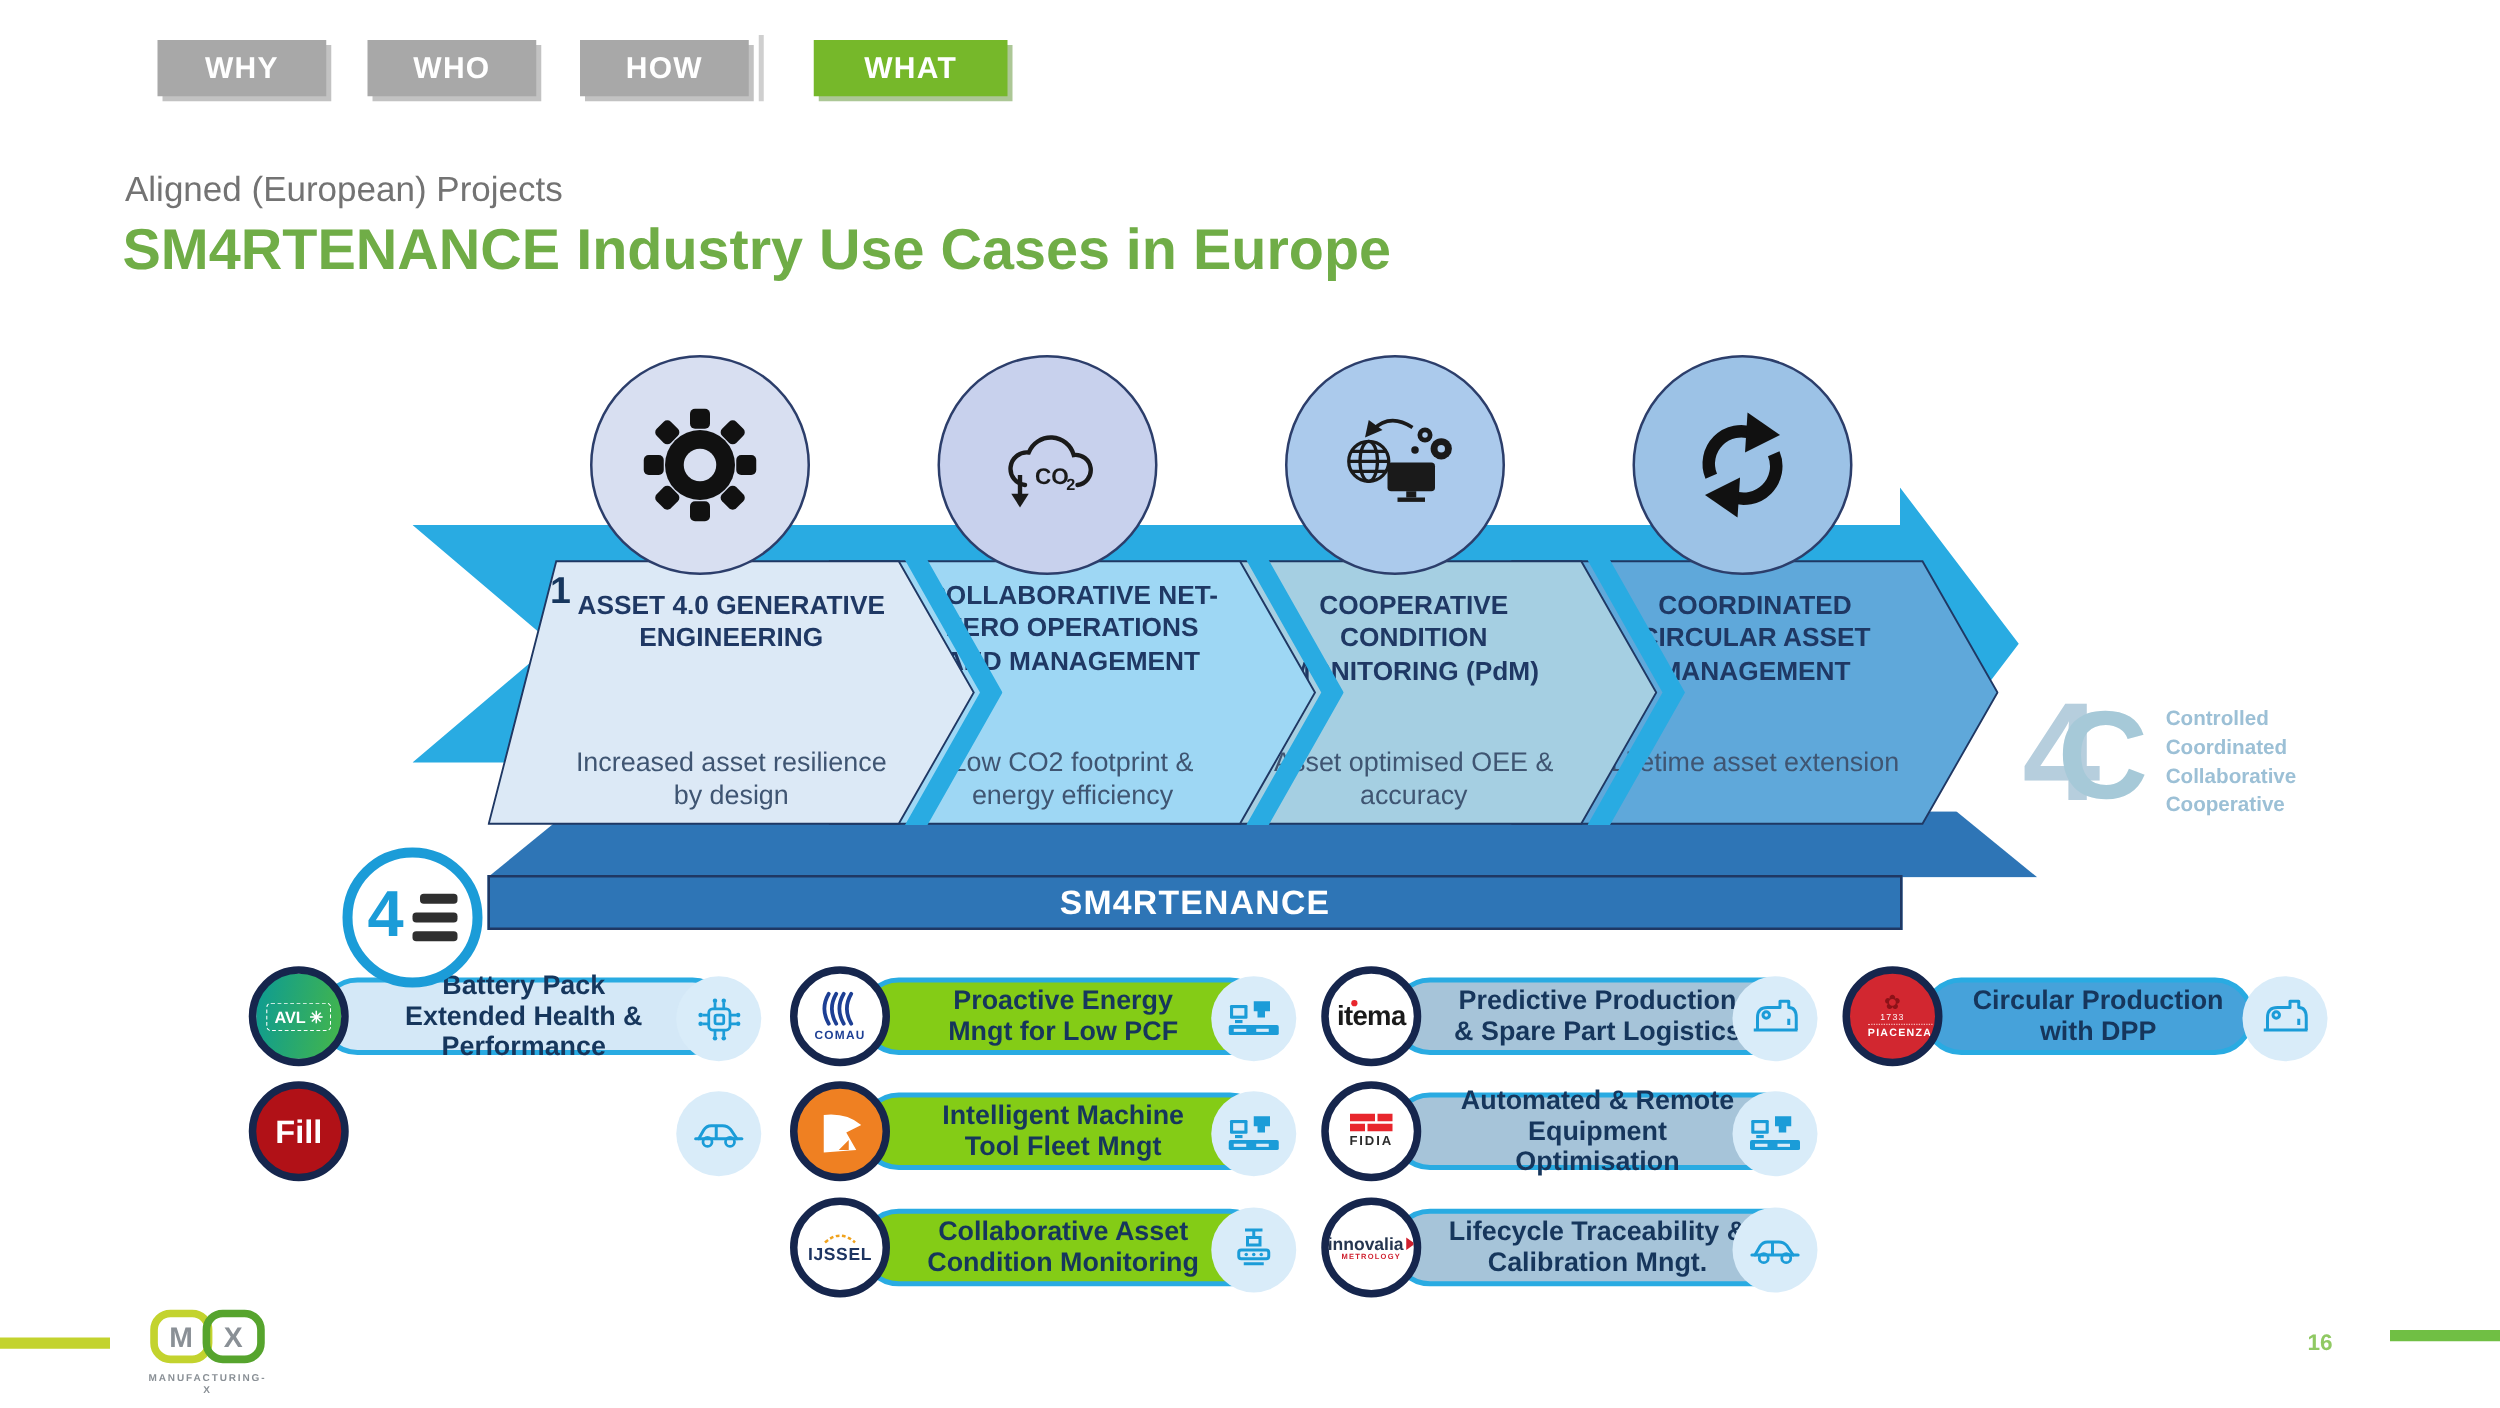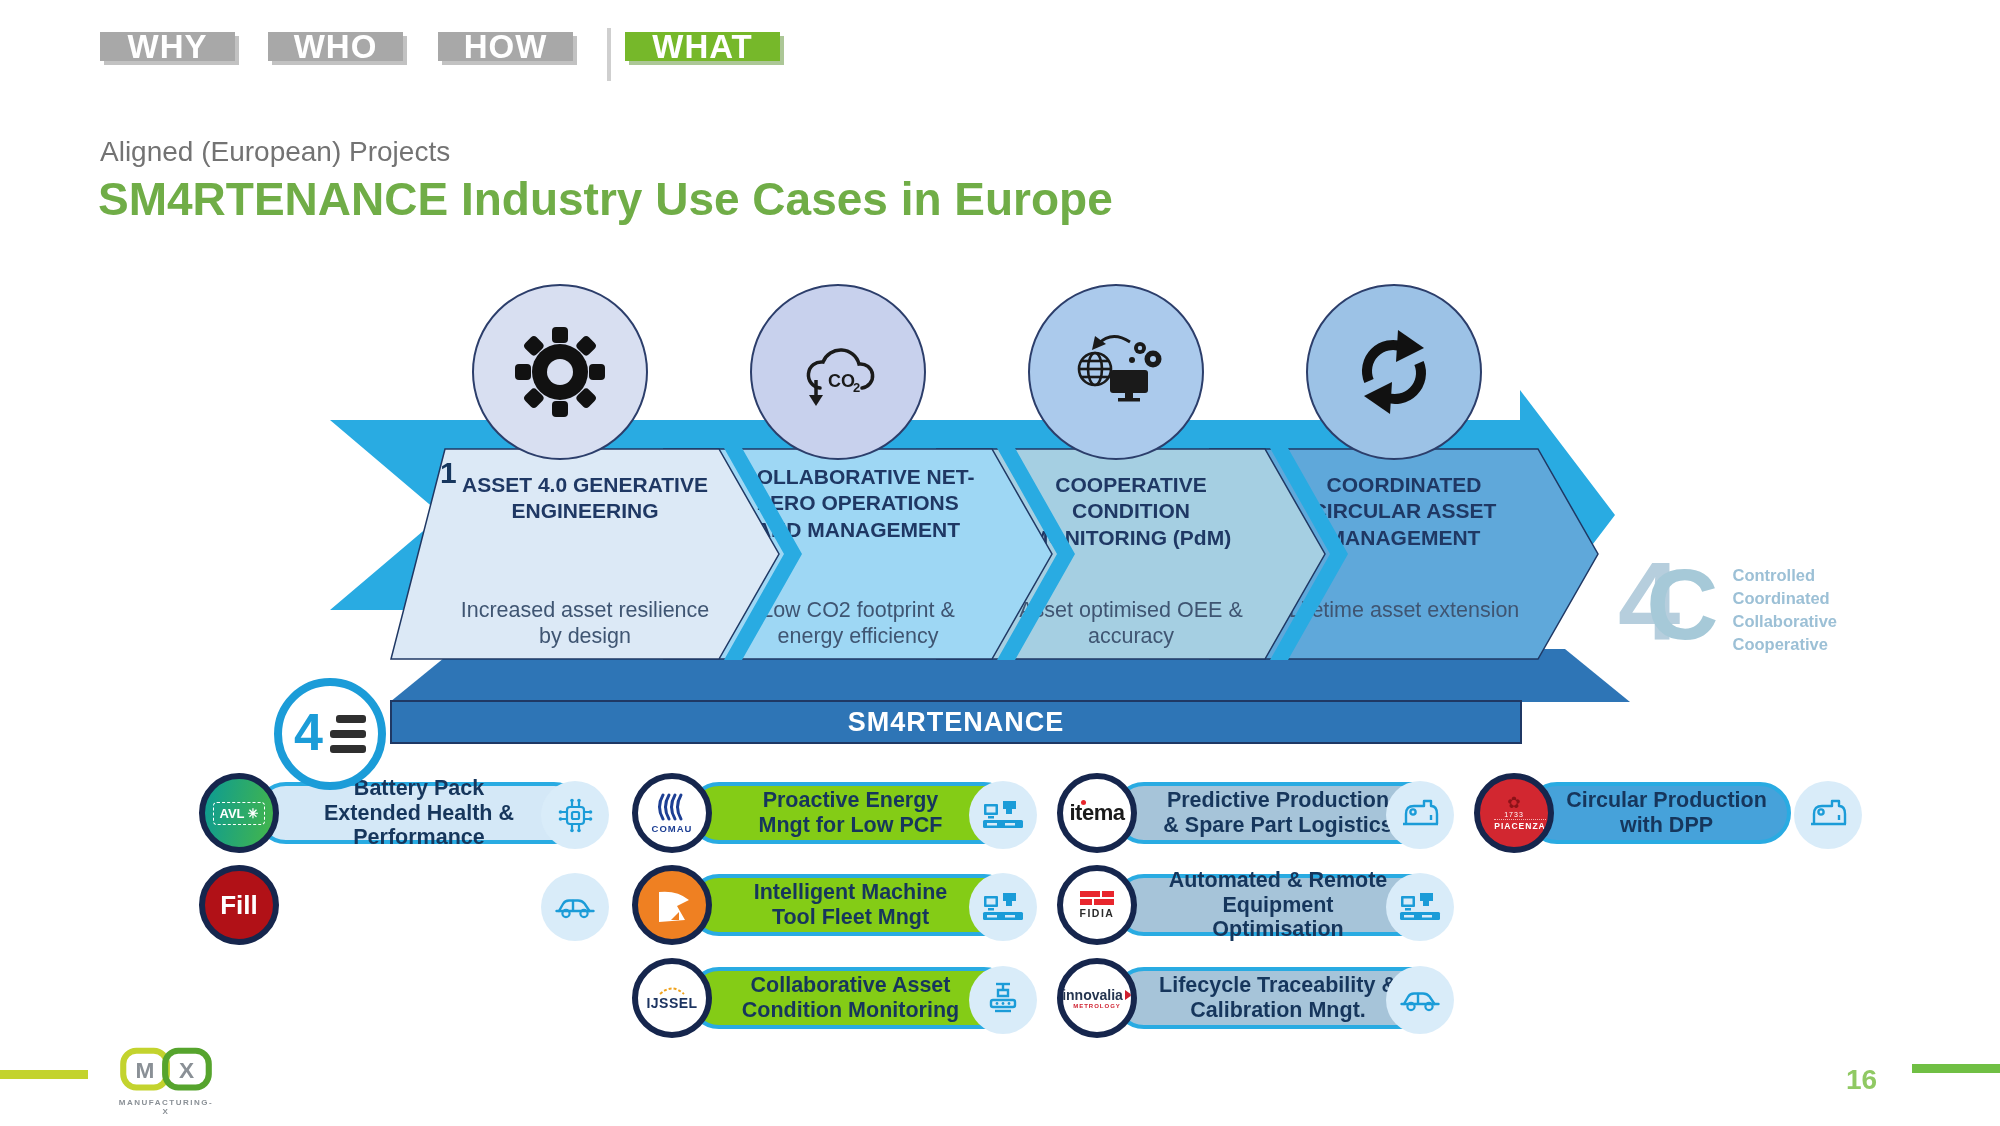--- a/index.html
+++ b/index.html
@@ -1,21 +1,21 @@
 <!DOCTYPE html>
 <html><head>
 <meta charset="utf-8">
 <style>
   html,body{margin:0;padding:0;background:#fff;}
   .slide{position:relative;width:2000px;height:1126px;background:#fff;overflow:hidden;
          font-family:"Liberation Sans",sans-serif;}
   
-  .tab{position:absolute;top:32px;height:29px;display:flex;align-items:center;justify-content:center;
-       background:#a8a8a8;color:#fff;font-size:33px;font-weight:bold;letter-spacing:1px;
-       box-shadow:4px 4px 0 rgba(120,120,120,.45);}
+  .tab{position:absolute;top:32px;height:45px;display:flex;align-items:center;justify-content:center;
+       background:#a8a8a8;color:#fff;font-size:24px;font-weight:bold;letter-spacing:1px;
+       box-shadow:4px 4px 0 rgba(120,120,120,.45);margin-left:26px;}
   .tab.active{background:#76b82a;box-shadow:4px 4px 0 rgba(90,143,46,.5);}
   .tab-divider{position:absolute;top:28px;left:607px;width:4px;height:53px;background:#cfcfcf;}
   
   .subtitle{position:absolute;left:100px;top:136px;font-size:28px;color:#737373;}
   .title{position:absolute;left:98px;top:172px;font-size:46px;font-weight:bold;color:#70ad47;}
   
   .band{position:absolute;left:330px;top:390px;z-index:1;}
   .platform{position:absolute;left:390px;top:649px;width:1240px;height:53px;background:#2e75b6;z-index:2;
             clip-path:polygon(65px 0,1175px 0,1240px 53px,0 53px);}
   .banner{position:absolute;left:390px;top:700px;width:1132px;height:44px;background:#2e75b6;
@@ -80,21 +80,21 @@
   .ijssel-txt{font-size:14px;font-weight:bold;color:#1d3461;letter-spacing:.5px;}
   .innov-txt{font-size:14px;font-weight:bold;color:#25354f;display:flex;align-items:center;gap:2px;}
   .innov-arrow{width:0;height:0;border-left:7px solid #cf1f2e;border-top:5px solid transparent;border-bottom:5px solid transparent;display:inline-block;}
   .innov-sub{font-size:6px;font-weight:bold;color:#cf1f2e;letter-spacing:1px;}
   
   .fline-left{position:absolute;left:0;top:1070px;width:88px;height:9px;background:#c3d32e;}
   .fline-right{position:absolute;left:1912px;top:1064px;width:88px;height:9px;background:#70bf44;}
   .mxlogo{position:absolute;left:118px;top:1044px;}
   .mxcaption{position:absolute;left:118px;top:1098px;width:96px;text-align:center;
              font-size:8px;font-weight:bold;color:#8a9096;letter-spacing:1.5px;}
-  .pagenum{position:absolute;left:1846px;top:1064px;font-size:28px;font-weight:bold;color:#90c963;}
+  .pagenum{position:absolute;left:1846px;top:1064px;font-size:18px;font-weight:bold;color:#90c963;}
 </style>
 </head>
 <body>
 
 <div class="slide">
 
   <div class="tab" style="left:100px;width:135px">WHY</div>
   <div class="tab" style="left:268px;width:135px">WHO</div>
   <div class="tab" style="left:438px;width:135px">HOW</div>
   <div class="tab-divider"></div>
@@ -291,21 +291,21 @@
       </g>
         </svg>
     </div>
     <div class="uc-logo">
       <span class="itema-txt">itema</span>
       <span class="itema-dot"></span>
     </div>
   </div>
 
   <div class="uc" style="left:1474px;top:776px;width:388px">
-    <div class="uc-pill pc4" style="left:52px;width:265px">Circular Production with DPP</div>
+    <div class="uc-pill pc4" style="left:64px;width:265px">Circular Production with DPP</div>
     <div class="uc-icon" style="left:320px">
       <svg width="44" height="44" viewBox="0 0 44 44">
           <g stroke="#1b9cd8" stroke-width="2.4" fill="none" stroke-linejoin="round">
         <path d="M8,31 V21 q0,-8 8,-8 h10 V8 h7 v5 q6,0 6,8 v10"></path>
             <path d="M5,31 h35"></path>
             <path d="M33,22 v5"></path>
             <circle cx="15" cy="19" r="2.6"></circle>
       </g>
         </svg>
     </div>

